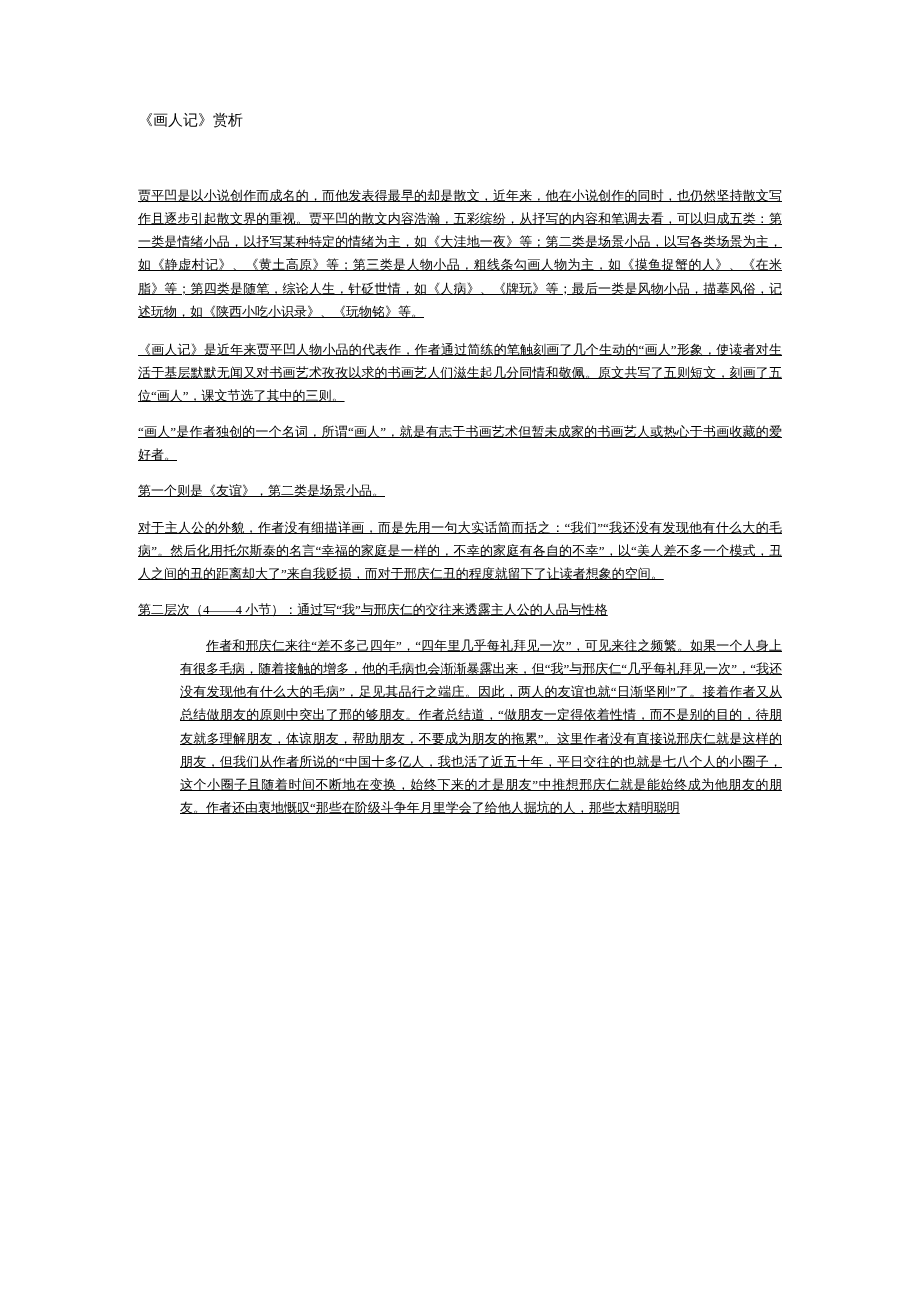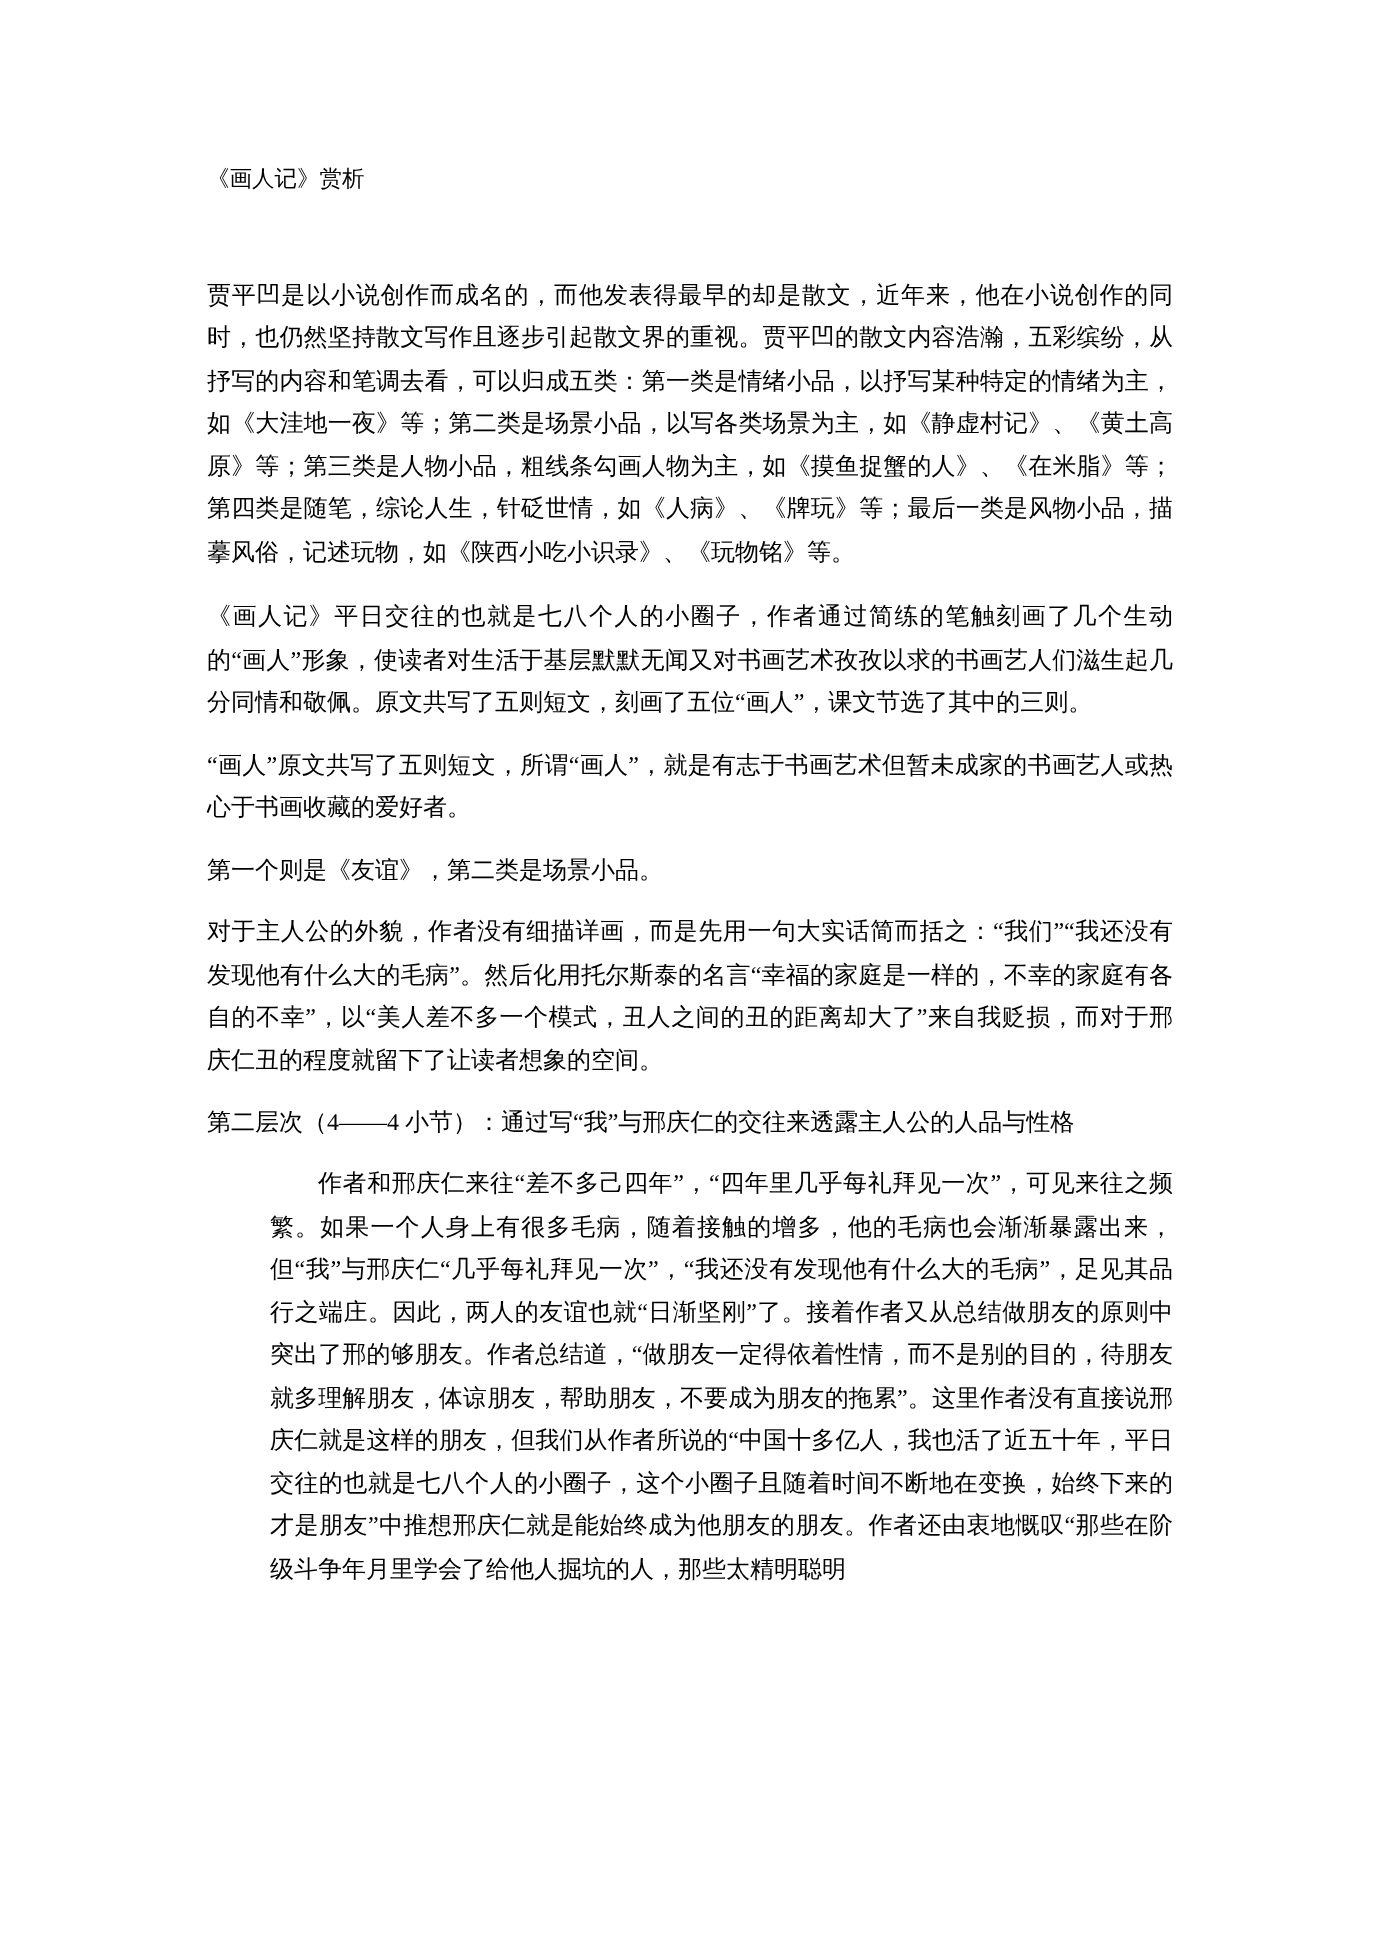--- a/index.html
+++ b/index.html
@@ -20,43 +20,44 @@
     padding: 108px 138px 40px 138px;
     background: #ffffff;
   }
   .doc-title {
     font-size: 15px;
     line-height: 1.6;
     margin: 0 0 52px 0;
     text-align: justify;
   }
   .para {
-    font-size: 16px;
+    font-size: 13px;
     line-height: 1.78;
     margin: 0 0 13px 0;
     text-align: justify;
     text-justify: inter-ideograph;
     word-break: break-all;
+    text-decoration: underline;
   }
   .para.indent {
     text-indent: 2em;
     margin-left: 42px;
   }
   .para.first-block {
     margin-bottom: 15px;
   }
 </style>
 </head>
 <body>
 
 <div class="page">
 
   <div class="doc-title">《画人记》赏析</div>
 
   <p class="para first-block">贾平凹是以小说创作而成名的，而他发表得最早的却是散文，近年来，他在小说创作的同时，也仍然坚持散文写作且逐步引起散文界的重视。贾平凹的散文内容浩瀚，五彩缤纷，从抒写的内容和笔调去看，可以归成五类：第一类是情绪小品，以抒写某种特定的情绪为主，如《大洼地一夜》等；第二类是场景小品，以写各类场景为主，如《静虚村记》、《黄土高原》等；第三类是人物小品，粗线条勾画人物为主，如《摸鱼捉蟹的人》、《在米脂》等；第四类是随笔，综论人生，针砭世情，如《人病》、《牌玩》等；最后一类是风物小品，描摹风俗，记述玩物，如《陕西小吃小识录》、《玩物铭》等。</p>
-  <p class="para">《画人记》平日交往的也就是七八个人的小圈子，作者通过简练的笔触刻画了几个生动的“画人”形象，使读者对生活于基层默默无闻又对书画艺术孜孜以求的书画艺人们滋生起几分同情和敬佩。原文共写了五则短文，刻画了五位“画人”，课文节选了其中的三则。</p>
-  <p class="para">“画人”原文共写了五则短文，所谓“画人”，就是有志于书画艺术但暂未成家的书画艺人或热心于书画收藏的爱好者。</p>
+  <p class="para">《画人记》是近年来贾平凹人物小品的代表作，作者通过简练的笔触刻画了几个生动的“画人”形象，使读者对生活于基层默默无闻又对书画艺术孜孜以求的书画艺人们滋生起几分同情和敬佩。原文共写了五则短文，刻画了五位“画人”，课文节选了其中的三则。</p>
+  <p class="para">“画人”是作者独创的一个名词，所谓“画人”，就是有志于书画艺术但暂未成家的书画艺人或热心于书画收藏的爱好者。</p>
   <p class="para">第一个则是《友谊》，第二类是场景小品。</p>
   <p class="para">对于主人公的外貌，作者没有细描详画，而是先用一句大实话简而括之：“我们”“我还没有发现他有什么大的毛病”。然后化用托尔斯泰的名言“幸福的家庭是一样的，不幸的家庭有各自的不幸”，以“美人差不多一个模式，丑人之间的丑的距离却大了”来自我贬损，而对于邢庆仁丑的程度就留下了让读者想象的空间。</p>
   <p class="para">第二层次（4——4 小节）：通过写“我”与邢庆仁的交往来透露主人公的人品与性格</p>
   <p class="para indent">作者和邢庆仁来往“差不多己四年”，“四年里几乎每礼拜见一次”，可见来往之频繁。如果一个人身上有很多毛病，随着接触的增多，他的毛病也会渐渐暴露出来，但“我”与邢庆仁“几乎每礼拜见一次”，“我还没有发现他有什么大的毛病”，足见其品行之端庄。因此，两人的友谊也就“日渐坚刚”了。接着作者又从总结做朋友的原则中突出了邢的够朋友。作者总结道，“做朋友一定得依着性情，而不是别的目的，待朋友就多理解朋友，体谅朋友，帮助朋友，不要成为朋友的拖累”。这里作者没有直接说邢庆仁就是这样的朋友，但我们从作者所说的“中国十多亿人，我也活了近五十年，平日交往的也就是七八个人的小圈子，这个小圈子且随着时间不断地在变换，始终下来的才是朋友”中推想邢庆仁就是能始终成为他朋友的朋友。作者还由衷地慨叹“那些在阶级斗争年月里学会了给他人掘坑的人，那些太精明聪明</p>
 
 </div>
 
 </body></html>

